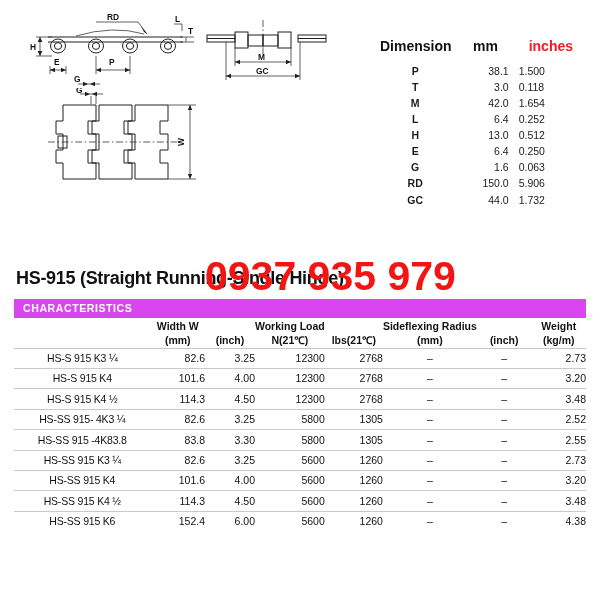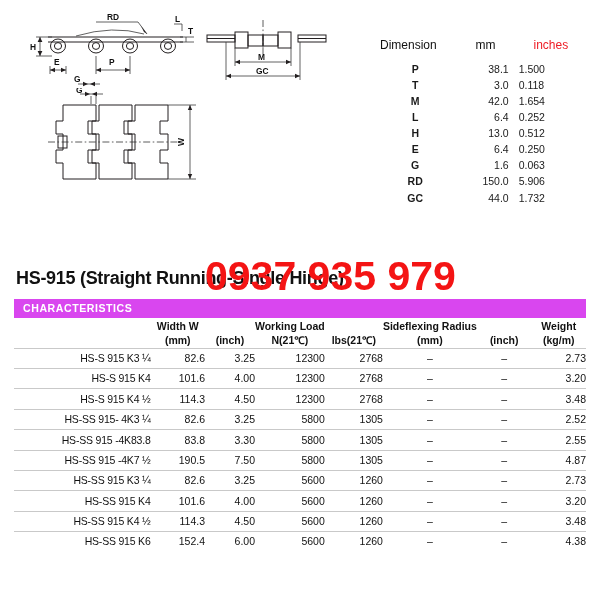--- a/index.html
+++ b/index.html
@@ -28,22 +28,22 @@
 
   
   .dim-table {
     position: absolute;
     left: 378px; top: 38px;
     width: 205px;
     border-collapse: collapse;
     font-size: 10.5px;
   }
   .dim-table th {
-    font-size: 12px;
-    font-weight: normal;
+    font-size: 14px;
+    font-weight: bold;
     padding: 0 0 9px 0;
     text-align: center;
     color: #111;
   }
   .dim-table th.dim-h-label { text-align: left; padding-left: 2px; }
   .dim-table th.dim-h-inch { color: #ee1c25; }
   .dim-table td {
     padding: 1px 0;
     font-size: 10.5px;
     line-height: 1.34;
@@ -136,21 +136,21 @@
   }
 
   table.spec tbody td {
     border-top: 1px solid #c9c9c9;
     padding: 3.4px 0;
     font-size: 10.5px;
     line-height: 1.2;
     color: #111;
     white-space: nowrap;
   }
-  td.c-model { text-align: right; padding-left: 4px; width: 150px; letter-spacing: -0.2px; margin-left: 28px;}
+  td.c-model { text-align: center; padding-left: 4px; width: 150px; letter-spacing: -0.2px; margin-left: 28px;}
   td.c-num   { text-align: right; }
   td.c-dash  { text-align: center; color: #333; }
 
   .col-wmm   { width: 58px; padding-right: 14px; }
   .col-winch { width: 56px; padding-right: 22px; }
   .col-n     { width: 62px; padding-right: 16px; }
   .col-lbs   { width: 62px; padding-right: 28px; }
   .col-smm   { width: 62px; }
   .col-sinch { width: 62px; }
   .col-wt    { width: 60px; padding-right: 10px; }
@@ -435,30 +435,20 @@
         <td class="c-model">HS-SS 915 -4K83.8</td>
         <td class="c-num col-wmm">83.8</td>
         <td class="c-num col-winch">3.30</td>
         <td class="c-num col-n">5800</td>
         <td class="c-num col-lbs">1305</td>
         <td class="c-dash col-smm">–</td>
         <td class="c-dash col-sinch">–</td>
         <td class="c-num col-wt">2.55</td>
       </tr>
       <tr>
-        <td class="c-model">HS-SS 915 -4K7 ½</td>
-        <td class="c-num col-wmm">190.5</td>
-        <td class="c-num col-winch">7.50</td>
-        <td class="c-num col-n">5800</td>
-        <td class="c-num col-lbs">1305</td>
-        <td class="c-dash col-smm">–</td>
-        <td class="c-dash col-sinch">–</td>
-        <td class="c-num col-wt">4.87</td>
-      </tr>
-      <tr>
         <td class="c-model">HS-SS 915 K3 ¼</td>
         <td class="c-num col-wmm">82.6</td>
         <td class="c-num col-winch">3.25</td>
         <td class="c-num col-n">5600</td>
         <td class="c-num col-lbs">1260</td>
         <td class="c-dash col-smm">–</td>
         <td class="c-dash col-sinch">–</td>
         <td class="c-num col-wt">2.73</td>
       </tr>
       <tr>

